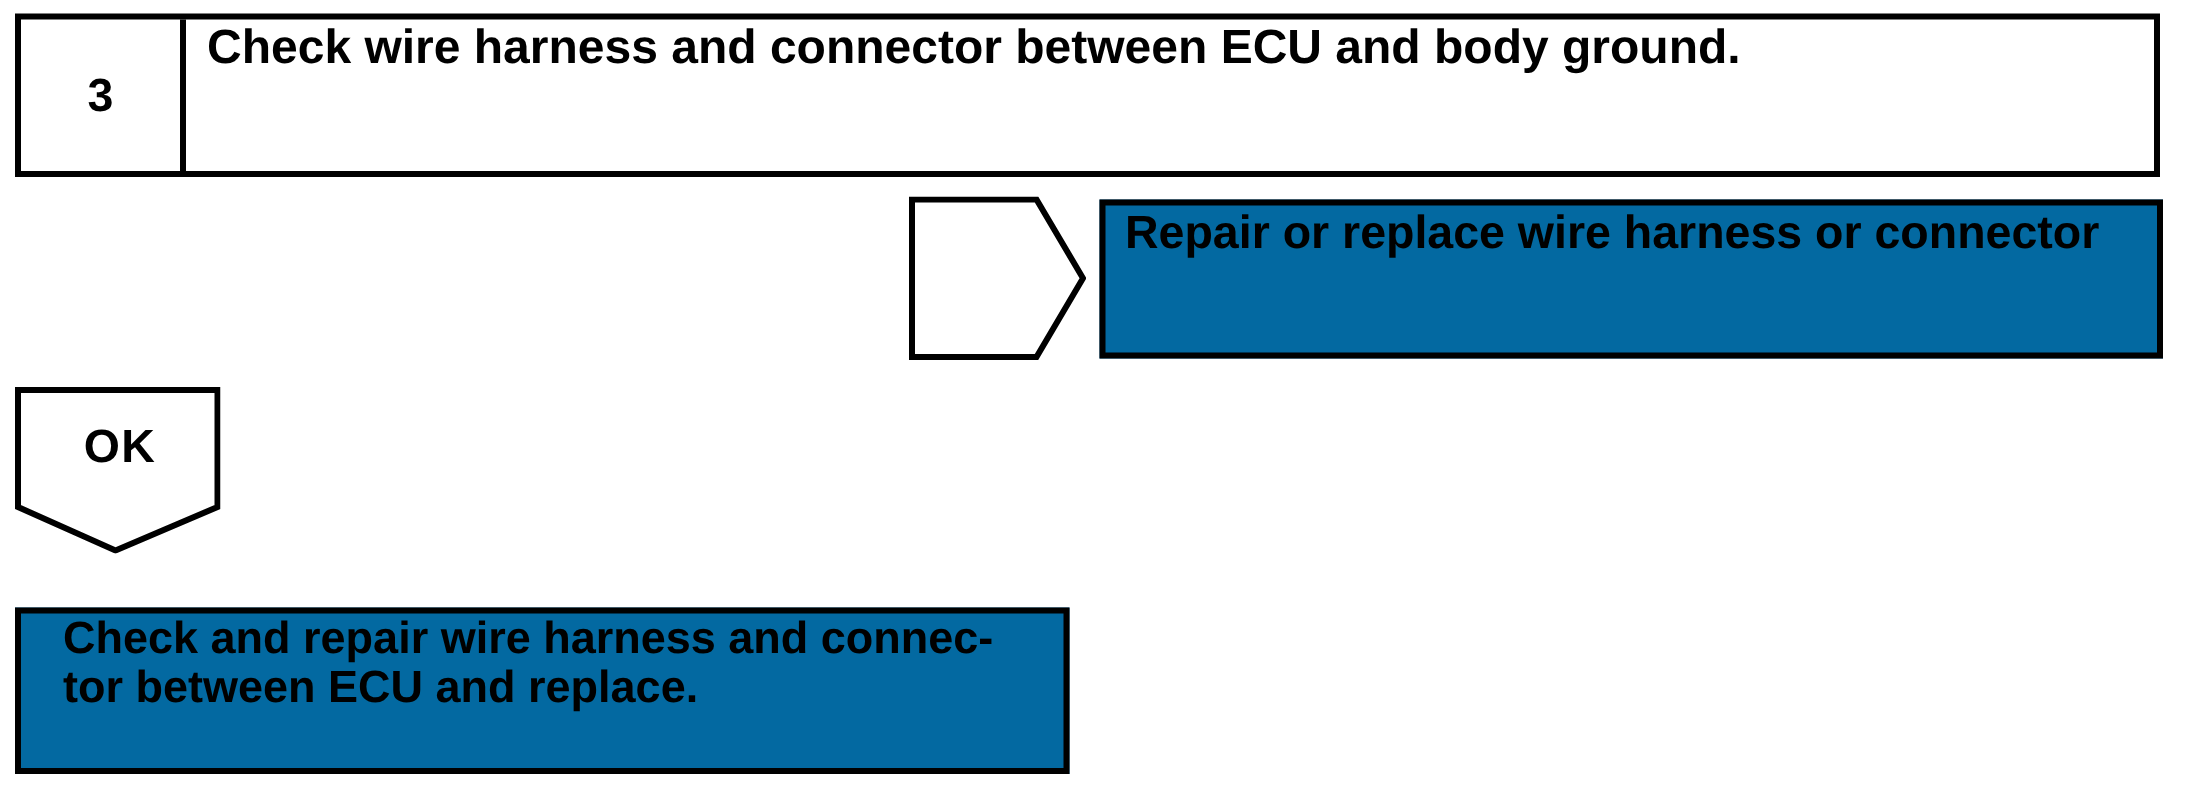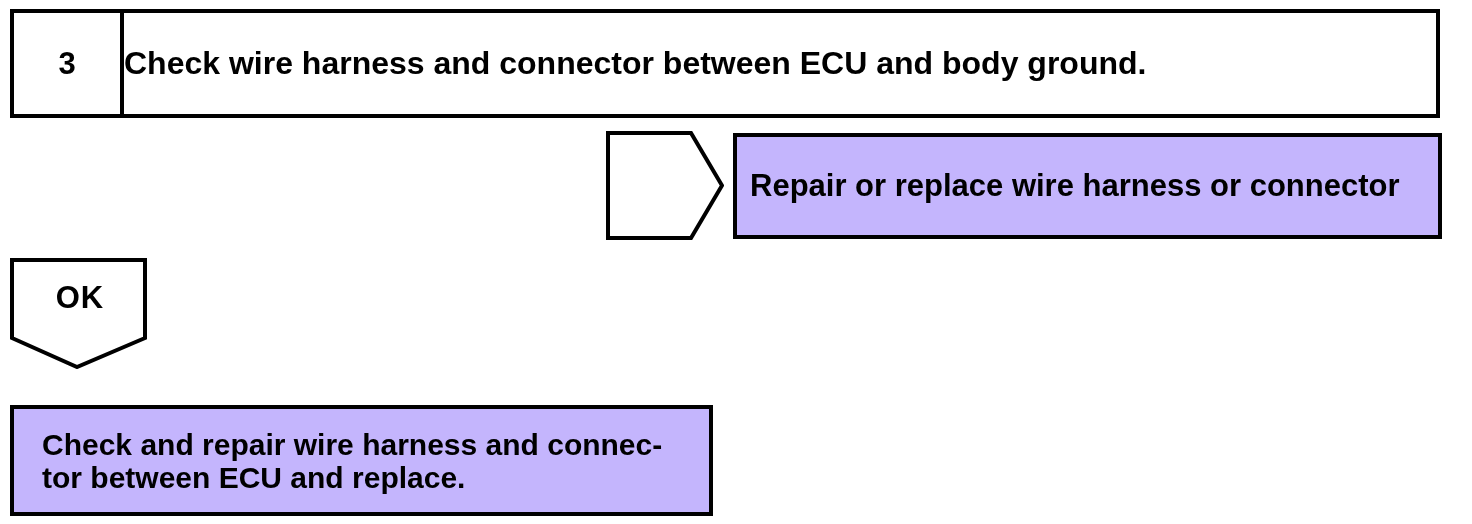--- a/index.html
+++ b/index.html
@@ -36,21 +36,22 @@
     box-sizing: border-box;
     border-right: 4px solid #000;
     display: flex;
     align-items: center;
     justify-content: center;
     font-size: 31px;
   }
   .step-instruction-cell {
     flex: 1;
     display: flex;
-    align-items: center;
+    align-items: flex-start;
+    padding-left: 14px;
     font-size: 32px;
     white-space: nowrap;
   }
 
   
   .connector {
     position: absolute;
   }
   .connector svg {
     display: block;
@@ -66,23 +67,23 @@
   .ng-connector { left: 606px; top: 131px; }
   .ng-connector .connector-label { left: 0; top: 0; width: 104px; height: 109px; }
   .ok-connector { left: 10px; top: 258px; }
   .ok-connector .connector-label { left: 0; top: 0; width: 140px; height: 80px; }
 
   
   .action-box {
     position: absolute;
     box-sizing: border-box;
     border: 4px solid #000;
-    background: #c4b5fd;
+    background: #0369a1;
     display: flex;
-    align-items: center;
+    align-items: flex-start;
   }
   .ng-action-box {
     left: 733px;
     top: 133px;
     width: 709px;
     height: 106px;
     padding-left: 13px;
     font-size: 31px;
     white-space: nowrap;
   }

